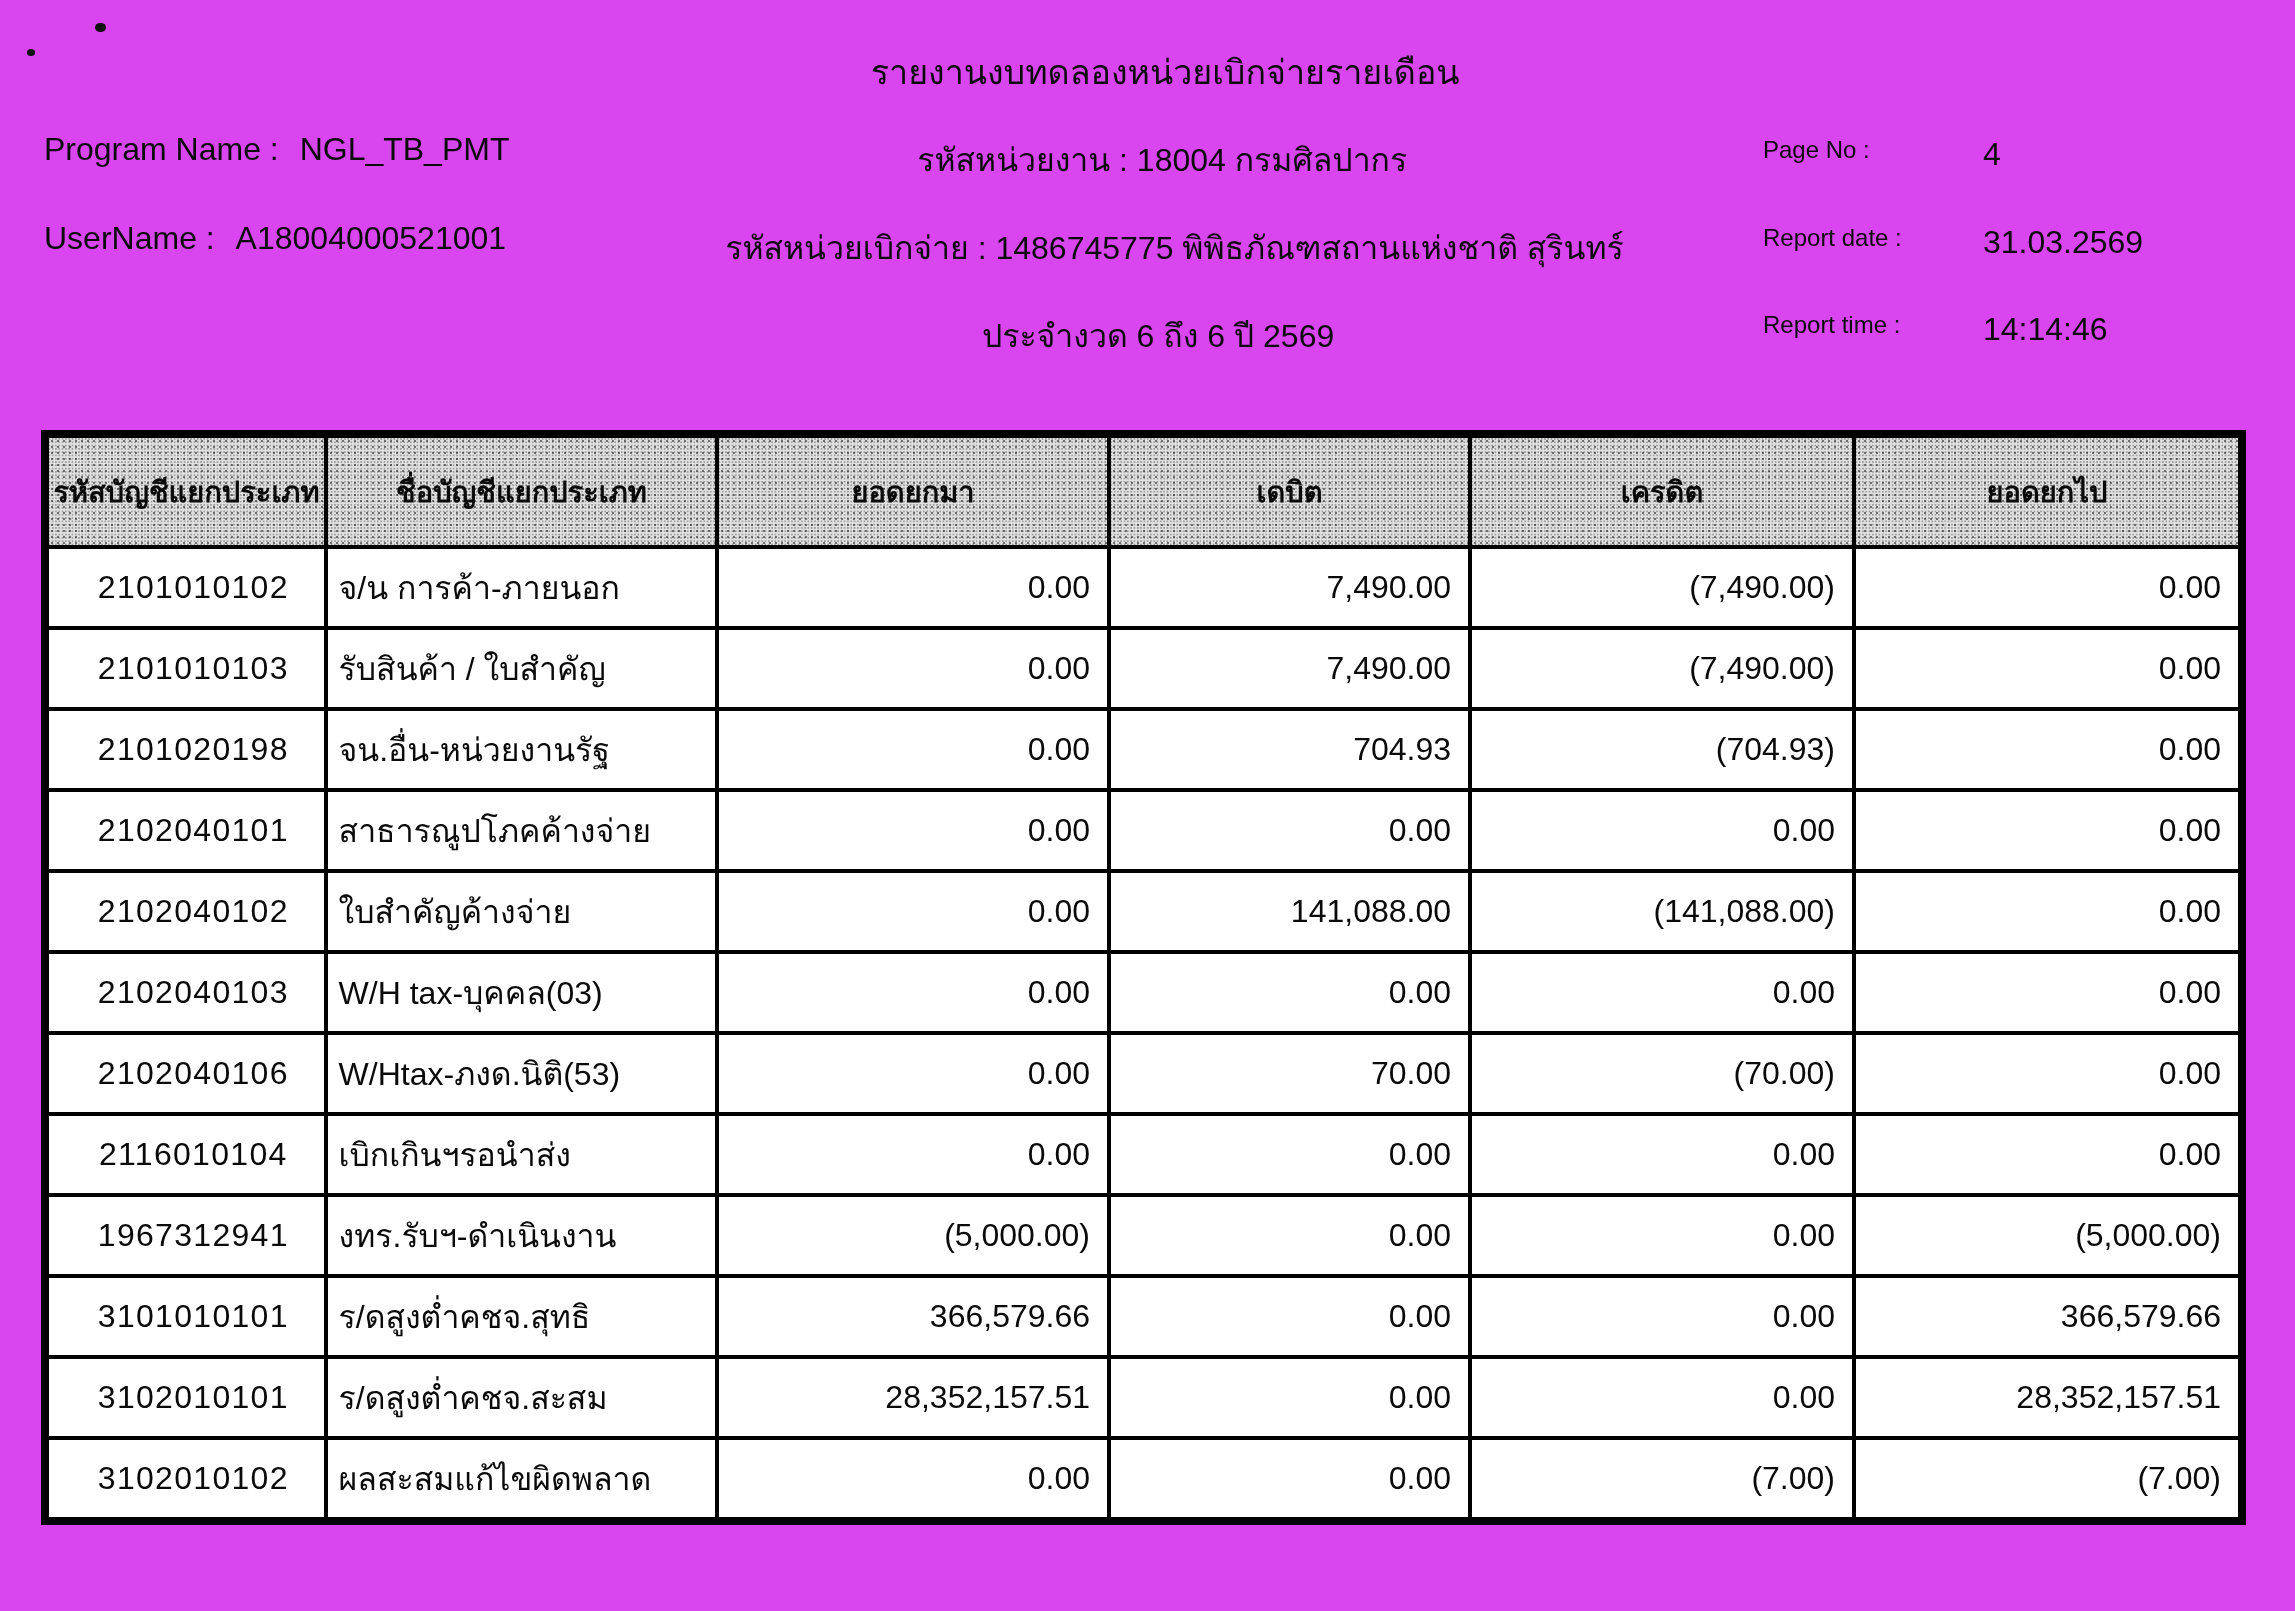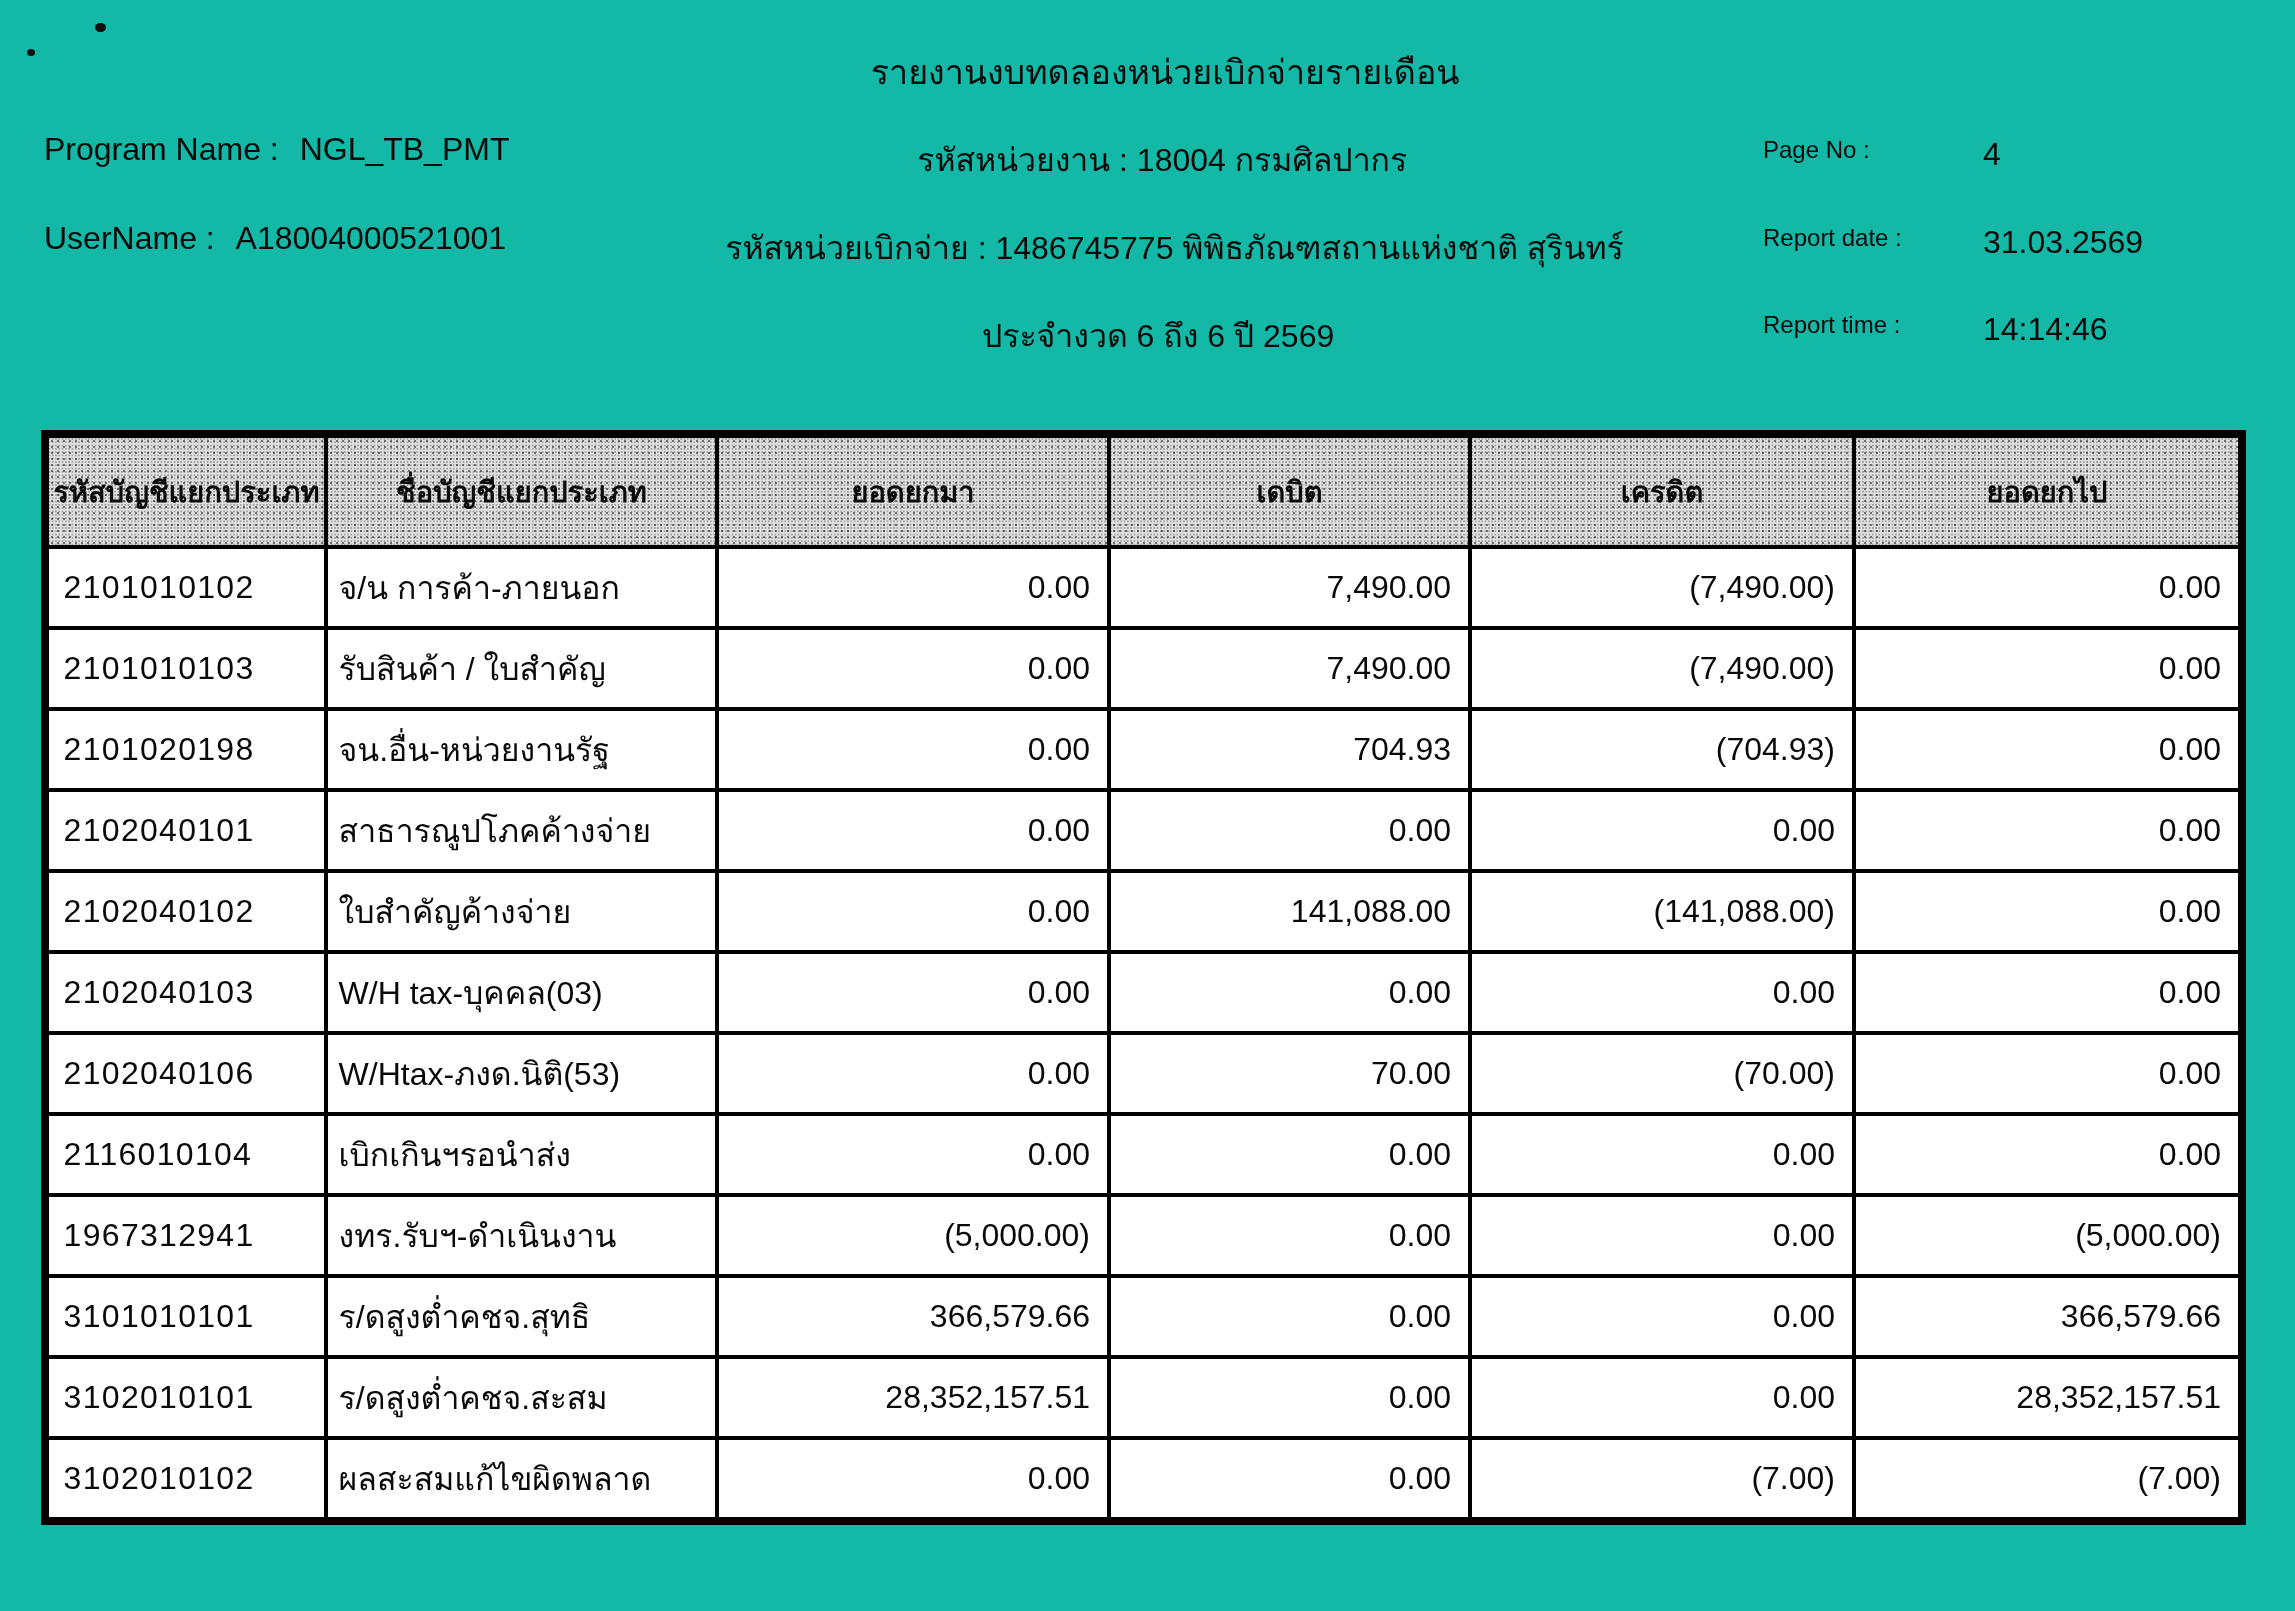--- a/index.html
+++ b/index.html
@@ -1,19 +1,19 @@
 <!DOCTYPE html>
 <html style="font-size:10.6px"><head>
 <meta charset="utf-8">
 <style>
   html,body{margin:0;padding:0;background:#9a9a9a;}
   .page{
     position:relative;
     width:2295px;height:1611px;
-    background:#14b8a6;
+    background:#d946ef;
     font-family:"Liberation Sans", sans-serif;
     color:#0a0a0a;
     overflow:hidden;
   }
   
   .speck{position:absolute;background:#111;border-radius:50%;}
   .speck.s1{left:95px;top:22.5px;width:10.6px;height:9.3px;}
   .speck.s2{left:26.5px;top:49px;width:8px;height:7.3px;}
 
   .title{
@@ -55,21 +55,21 @@
       radial-gradient(rgba(0,0,0,0.30) 0.7px, transparent 0.9px);
     background-size:6px 6px,3.3px 3.3px;
     background-position:0 0,2px 2.6px;
   }
   .tb tbody td{
     height:75px;
     font-size:32px;
     vertical-align:middle;
     background:#ffffff;
   }
-  .tb td.code{text-align:left;padding-left:14.6px;letter-spacing:1.3px;}
+  .tb td.code{text-align:center;padding-left:14.6px;letter-spacing:1.3px;}
   .tb td.acct{text-align:left;padding-left:10.6px;}
   .tb td.num{text-align:right;padding-right:17px;}
 
   .w0{width:281px;}
   .w1{width:391px;}
   .w2{width:392px;}
   .w3{width:361px;}
   .w4{width:384px;}
   .w5{width:388px;}
 </style>

